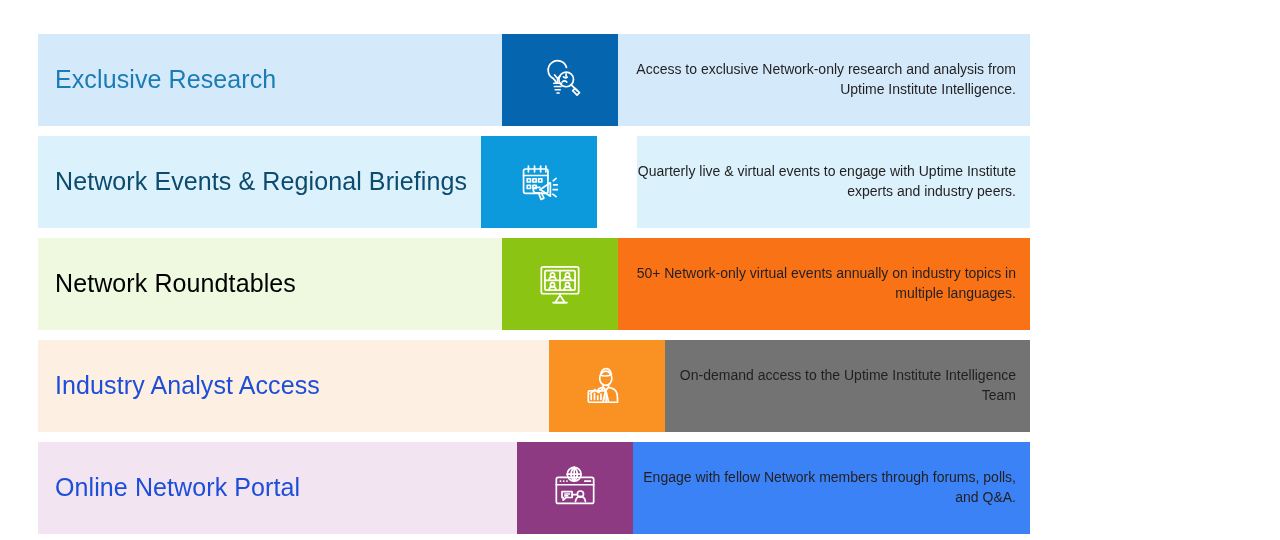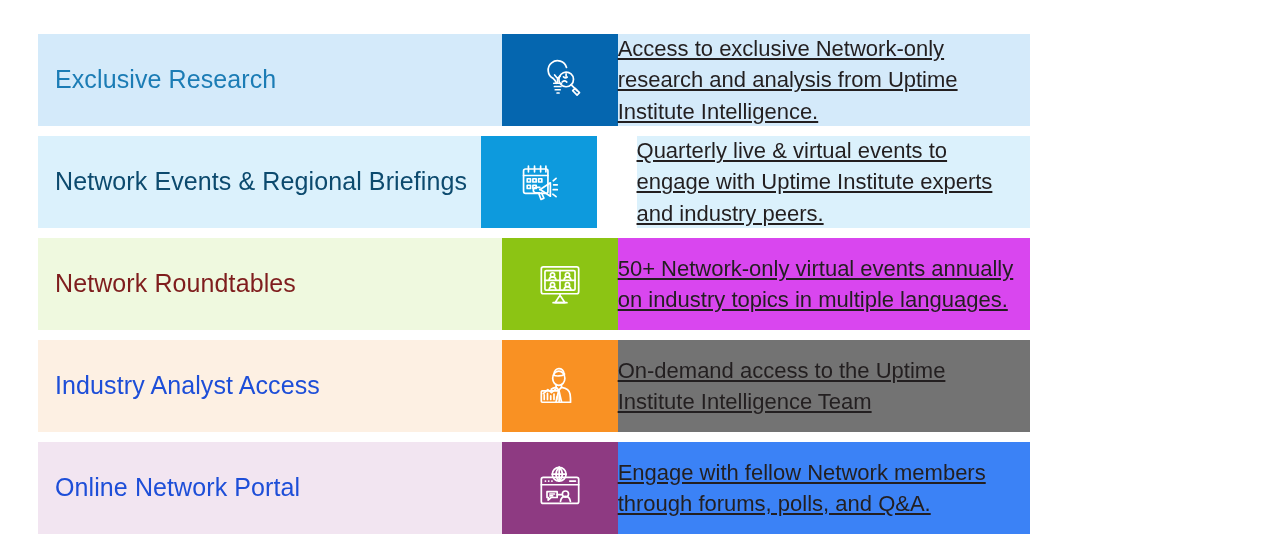--- a/index.html
+++ b/index.html
@@ -62,26 +62,25 @@
   .row-desc-cell {
     flex: 1 1 auto;
     box-sizing: border-box;
     display: flex;
     align-items: center;
     justify-content: flex-end;
     padding-right: 14px;
   }
 
   .row-desc-text {
-    font-size: 22px;
+    font-size: 14px;
     line-height: 1.42;
     color: #231f20;
-    text-align: left;
+    text-align: right;
     max-width: 470px;
-    text-decoration: underline;
   }
 </style>
 </head>
 <body style="background: rgb(255, 255, 255);">
 
 <div id="benefits-table">
 
   <div class="benefit-row">
     <div class="row-title-cell" style="background: rgb(212, 234, 250);">
       <span class="row-title-text" style="color: rgb(27, 124, 181);">Exclusive Research</span>
@@ -126,41 +125,41 @@
         <path d="M50 35.5h4.5M49.5 41.5h5M49 47l4 3M49.5 30.5l3.5-3"></path>
       </svg>
     </div>
     <div class="row-desc-cell" style="background: rgb(219, 241, 252); margin-left: 40px;">
       <span class="row-desc-text">Quarterly live &amp; virtual events to engage with Uptime Institute experts and industry peers.</span>
     </div>
   </div>
 
   <div class="benefit-row">
     <div class="row-title-cell" style="background: rgb(239, 249, 223);">
-      <span class="row-title-text" style="color: #7f1d1d;">Network Roundtables</span>
+      <span class="row-title-text" style="color: #000000;">Network Roundtables</span>
     </div>
     <div class="row-icon-cell" style="background: rgb(140, 196, 20);">
       <svg viewBox="0 0 64 64" fill="none" stroke="#ffffff" stroke-width="2.1" stroke-linecap="round" stroke-linejoin="round">
         <rect x="9" y="11" width="46" height="33" rx="2.5"></rect>
         <rect x="13.5" y="15.5" width="37" height="24" rx="1.5"></rect>
         <path d="M32 15.5v24M13.5 27.5h37"></path>
         <path d="M22.8 23.4a2.6 2.6 0 1 1 0-5.2 2.6 2.6 0 0 1 0 5.2z"></path>
         <path d="M18.6 26.6c.4-2.2 2.1-3.4 4.2-3.4s3.8 1.2 4.2 3.4"></path>
         <path d="M41.2 23.4a2.6 2.6 0 1 1 0-5.2 2.6 2.6 0 0 1 0 5.2z"></path>
         <path d="M37 26.6c.4-2.2 2.1-3.4 4.2-3.4s3.8 1.2 4.2 3.4"></path>
         <path d="M22.8 35.4a2.6 2.6 0 1 1 0-5.2 2.6 2.6 0 0 1 0 5.2z"></path>
         <path d="M18.6 38.6c.4-2.2 2.1-3.4 4.2-3.4s3.8 1.2 4.2 3.4"></path>
         <path d="M41.2 35.4a2.6 2.6 0 1 1 0-5.2 2.6 2.6 0 0 1 0 5.2z"></path>
         <path d="M37 38.6c.4-2.2 2.1-3.4 4.2-3.4s3.8 1.2 4.2 3.4"></path>
         <path d="M32 44v3.2"></path>
         <path d="m26 55 5-7.8h2l5 7.8z"></path>
         <path d="M23.5 55h17"></path>
       </svg>
     </div>
-    <div class="row-desc-cell" style="background: #d946ef;">
+    <div class="row-desc-cell" style="background: #f97316;">
       <span class="row-desc-text">50+ Network-only virtual events annually on industry topics in multiple languages.</span>
     </div>
   </div>
 
   <div class="benefit-row">
     <div class="row-title-cell" style="background: rgb(253, 240, 227);">
       <span class="row-title-text" style="color: #1d4ed8;">Industry Analyst Access</span>
     </div>
     <div class="row-icon-cell" style="background: rgb(249, 145, 35);">
       <svg viewBox="0 0 64 64" fill="none" stroke="#ffffff" stroke-width="2.1" stroke-linecap="round" stroke-linejoin="round">

